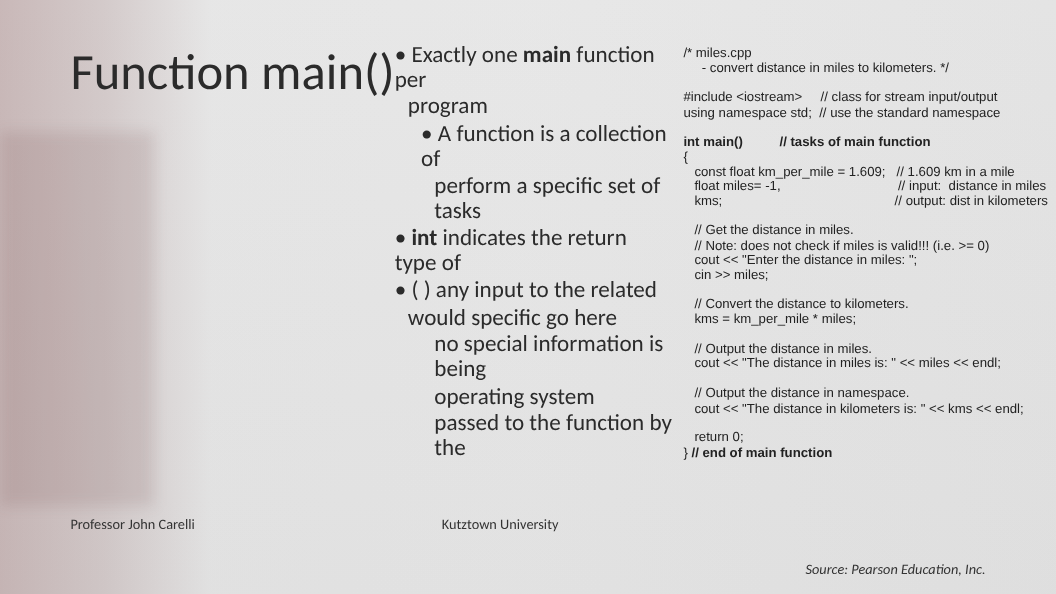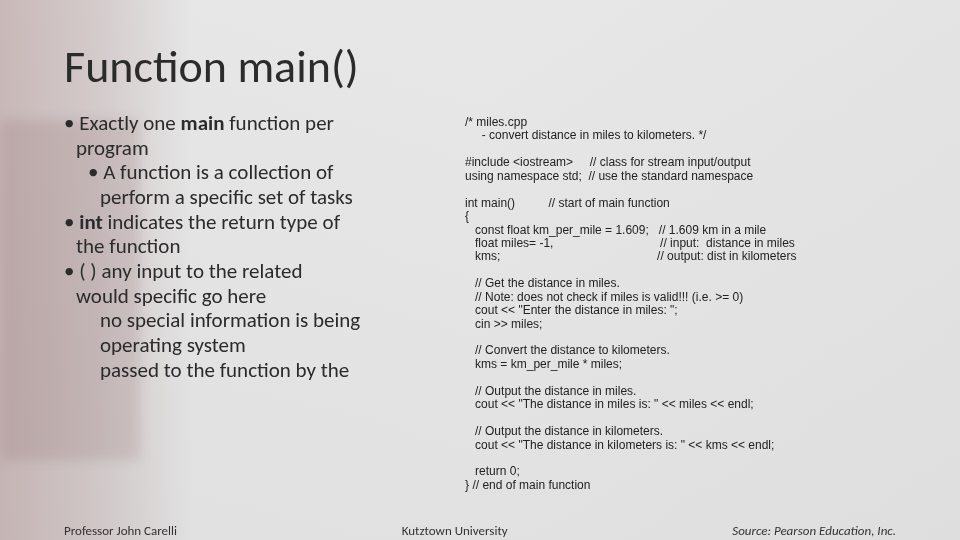--- a/index.html
+++ b/index.html
@@ -27,21 +27,21 @@
     position: absolute;
     left: 0; top: 120px; width: 140px; height: 340px;
     background: rgba(100,50,50,0.12);
     filter: blur(6px);
   }
   .slide {
     position: absolute; inset: 0;
     padding: 38px 64px 18px 64px;
     z-index: 1;
     display: flex;
-    flex-direction: column;
+    flex-direction: row;
   }
   h1.title {
     font-family: "Calibri Light", Calibri, Arial, sans-serif;
     font-weight: 300;
     font-size: 46px;
     color: #2b2b2b;
     margin-bottom: 18px;
   }
   .columns {
     display: flex;
@@ -69,34 +69,34 @@
     font-family: Arial, Helvetica, sans-serif;
     font-size: 12px;
     color: #222;
     line-height: 1.12;
     padding-top: 4px;
   }
   .right pre {
     font-family: Arial, Helvetica, sans-serif;
     white-space: pre;
   }
-  .right b { font-weight: 400; text-align: center; }
+  .right b { font-weight: 700; text-align: center; }
 
   .footer {
     position: absolute;
-    bottom: 2px;
+    bottom: 14px;
     left: 0; right: 0;
     display: flex;
     justify-content: space-between;
     padding: 0 64px;
     font-size: 13px;
     color: #333;
     font-family: Calibri, Arial, sans-serif;
   }
-  .footer .src { font-style: italic; }
+  .footer .src { font-style: italic; margin-top: 41px; }
 </style>
 </head>
 <body>
 
 <div class="bg"></div>
 
 <div class="slide">
 
   <h1 class="title">Function main()</h1>
 
@@ -106,54 +106,53 @@
       <ul>
         <li class="b1">
           <span>Exactly one </span><b>main</b><span> function per</span>
         </li>
         <li class="cont">program</li>
         <li class="b2">A function is a collection of</li>
         <li class="cont2">perform a specific set of tasks</li>
         <li class="b1">
           <b>int</b><span> indicates the return type of</span>
         </li>
-        <li class="cont">the function</li>
         <li class="b1">(  ) any input to the related</li>
         <li class="cont">would specific go here</li>
         <li class="cont2">no special information is being</li>
         <li class="cont2">operating system</li>
         <li class="cont2">passed to the function by the</li>
       </ul>
     </div>
 
     <div class="right">
       <pre><span>/* miles.cpp</span>
 <span>     - convert distance in miles to kilometers. */</span>
 <span></span>
 <span>#include &lt;iostream&gt;     // class for stream input/output</span>
 <span>using namespace std;  // use the standard namespace</span>
 <span></span>
-<b>int main()</b><b>          // start of main function</b>
+<b>int main()</b><b>          // tasks of main function</b>
 <span>{</span>
 <span>   const float km_per_mile = 1.609;   // 1.609 km in a mile</span>
 <span>   float miles= -1,                                // input:  distance in miles</span>
 <span>   kms;                                               // output: dist in kilometers</span>
 <span></span>
 <span>   // Get the distance in miles.</span>
 <span>   // Note: does not check if miles is valid!!! (i.e. &gt;= 0)</span>
 <span>   cout &lt;&lt; "Enter the distance in miles: ";</span>
 <span>   cin &gt;&gt; miles;</span>
 <span></span>
 <span>   // Convert the distance to kilometers.</span>
 <span>   kms = km_per_mile * miles;</span>
 <span></span>
 <span>   // Output the distance in miles.</span>
 <span>   cout &lt;&lt; "The distance in miles is: " &lt;&lt; miles &lt;&lt; endl;</span>
 <span></span>
-<span>   // Output the distance in kilometers.</span>
+<span>   // Output the distance in namespace.</span>
 <span>   cout &lt;&lt; "The distance in kilometers is: " &lt;&lt; kms &lt;&lt; endl;</span>
 <span></span>
 <span>   return 0;</span>
 <span>} </span><b>// end of main function</b></pre>
     </div>
 
   </div>
 
   <div class="footer">
     <span>Professor John Carelli</span>

